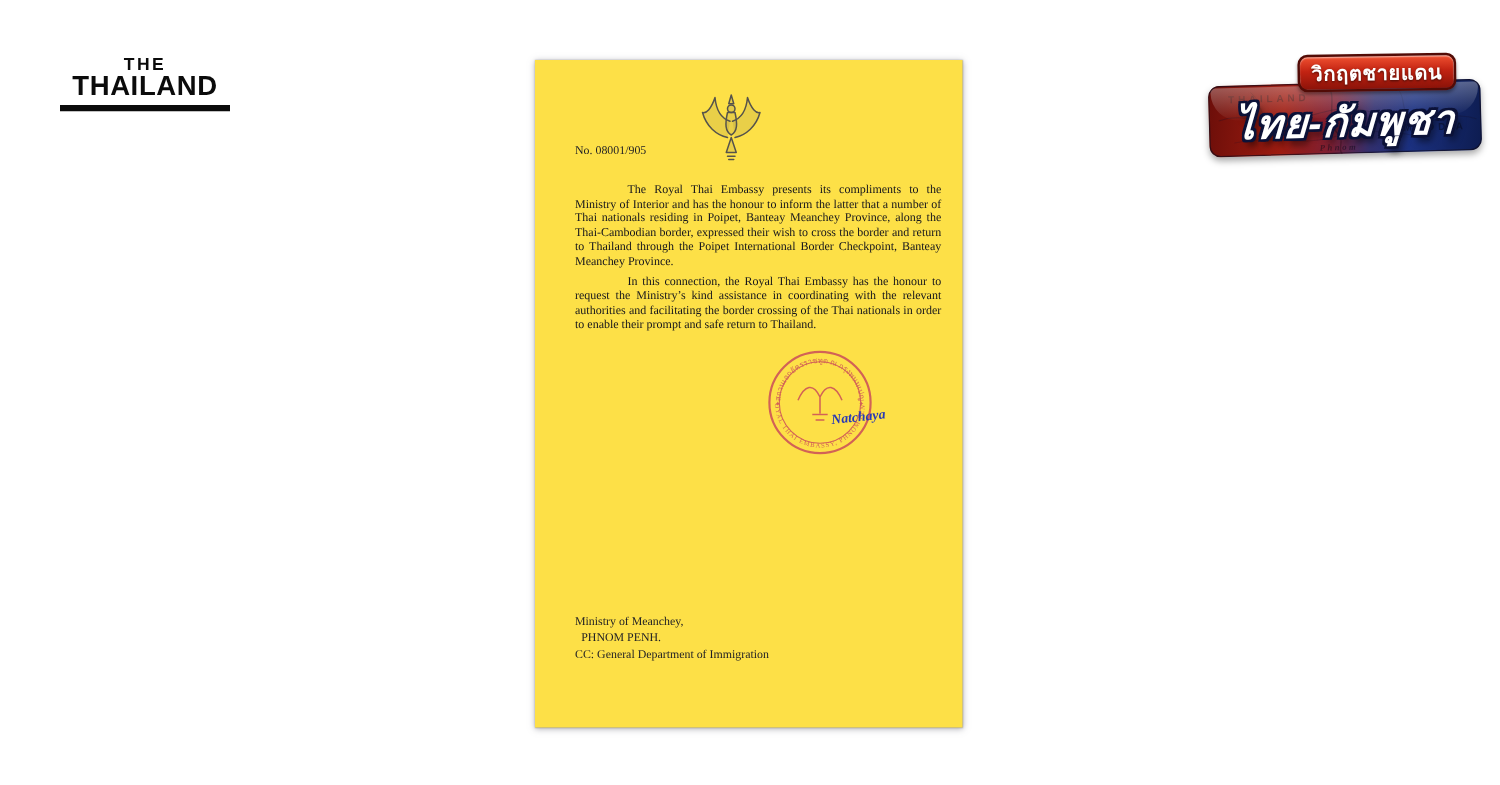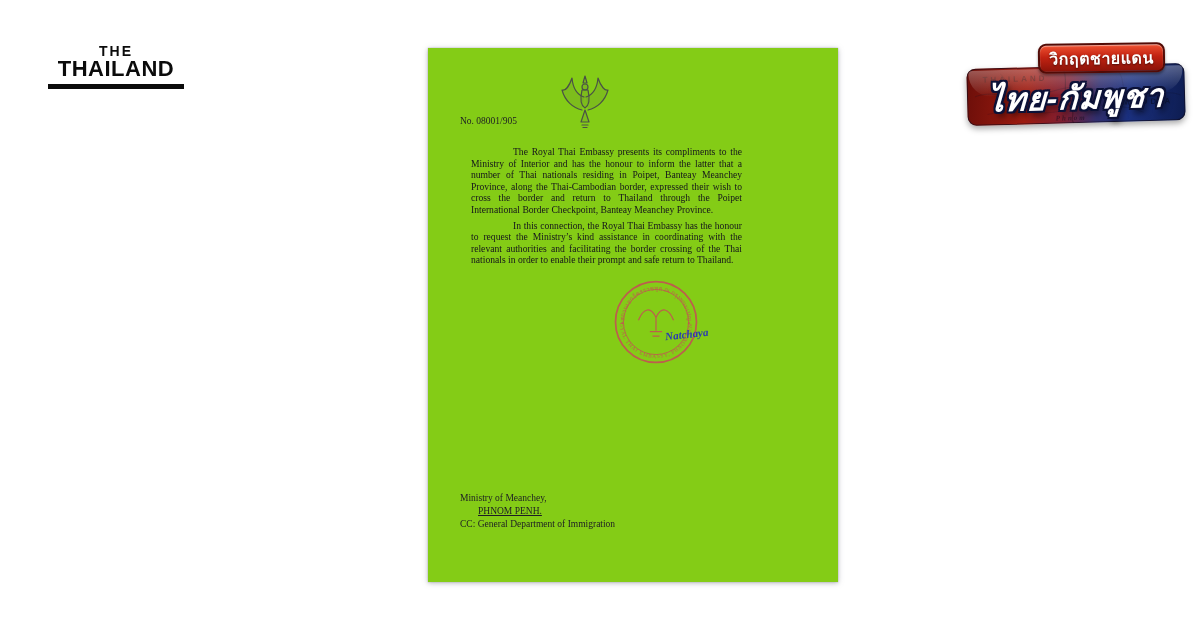--- a/index.html
+++ b/index.html
@@ -43,42 +43,42 @@
     border:2px solid #520b06;border-radius:8px;transform:rotate(-.8deg);
     background:linear-gradient(#ef5030 0%,#c22312 45%,#8c1309 100%);
     box-shadow:inset 0 1px 1px rgba(255,255,255,.5),0 2px 3px rgba(0,0,0,.4);
     display:flex;align-items:center;justify-content:center;z-index:3;
   }
   .pill-label{color:#fff;font-weight:800;font-size:16px;letter-spacing:.5px;
     text-shadow:0 1px 2px rgba(0,0,0,.55);}
 
   
   .letter{
-    position:absolute;left:428px;top:48px;width:410px;height:534px;background:#84cc16;
+    position:absolute;left:428px;top:48px;width:342px;height:534px;background:#fde047;
     box-shadow:0 1px 5px rgba(115,115,128,.55),0 0 1px rgba(115,115,128,.6);
   }
   .refno{position:absolute;left:32px;top:68px;font:9.5px "Liberation Serif",serif;color:#1d1d24;}
   .garuda{position:absolute;left:132px;top:27px;opacity:.9;}
   .body-text{
     position:absolute;left:32px;top:98px;width:293px;
     font-family:"Liberation Serif",serif;font-size:9.6px;line-height:11.6px;
     color:#15151c;text-align:justify;
   }
-  .body-text p{margin:0 11px 4px;text-indent:42px;}
+  .body-text p{margin:0 0 4px;text-indent:42px;}
   .stamp{position:absolute;left:184px;top:230px;width:88px;height:88px;opacity:.82;}
   .sign-block{
     position:absolute;left:117px;top:247px;width:200px;text-align:center;
     font:9.5px/13.5px "Liberation Serif",serif;color:#26262e;
   }
   .signature{
     position:absolute;left:237px;top:280px;color:#2838b6;
     font:italic 600 11px "Liberation Serif",serif;transform:rotate(-6deg);
   }
   .recipient{position:absolute;left:32px;top:444px;font:9.5px/13px "Liberation Serif",serif;color:#1d1d24;}
-  .recipient .underlined{text-decoration:underline;margin-left:18px;}
+  .recipient .underlined{margin-left:5px;}
 </style>
 </head>
 <body>
 
 <div class="logo">
   <div class="logo-line1">THE</div>
   <div class="logo-line2">THAILAND</div>
   <div class="logo-bar"></div>
 </div>
 

